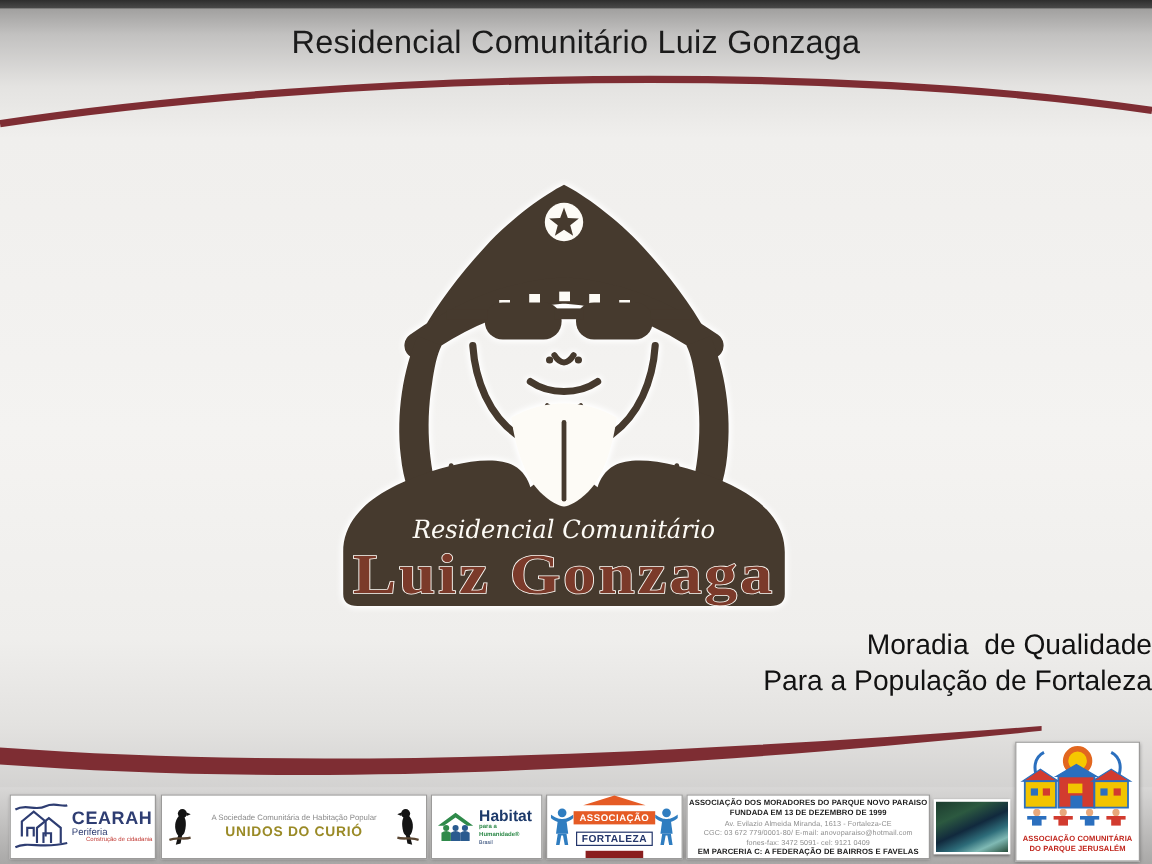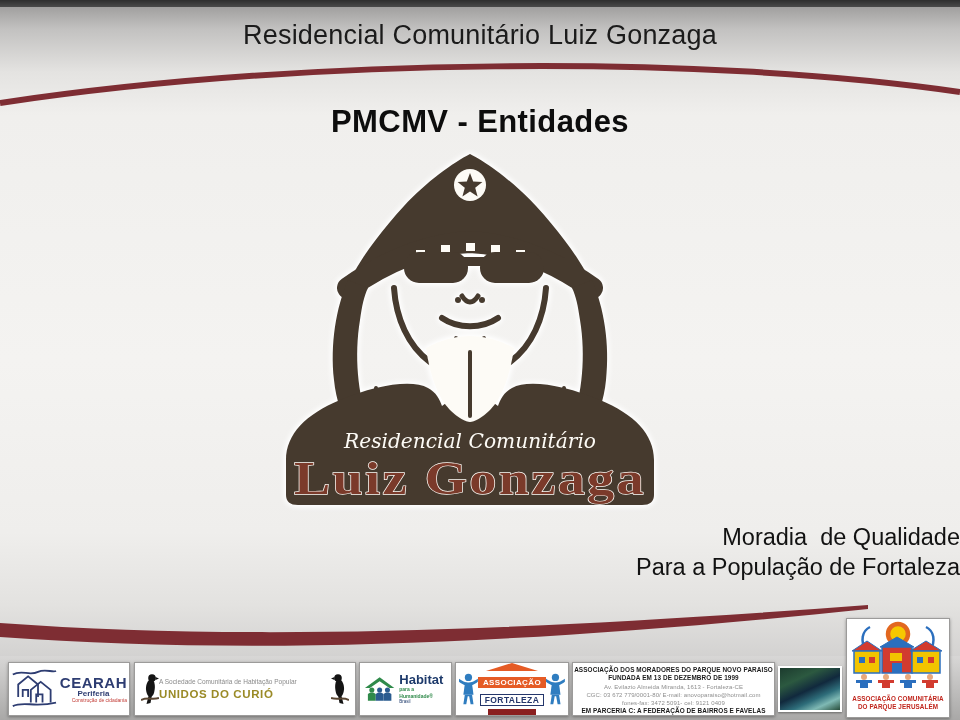--- a/index.html
+++ b/index.html
@@ -21,25 +21,25 @@
     font-family:"Liberation Serif",serif;font-weight:bold;font-size:47px;letter-spacing:2px;}
   .tagline{position:absolute;top:522px;left:0;width:960px;text-align:right;color:#121212;}
   .tagline div{font-size:23.5px;line-height:30px;white-space:pre-wrap;}
   .swoosh{position:absolute;top:585px;left:0;}
   .footer-strip{position:absolute;bottom:0;left:0;width:960px;height:64px;background:linear-gradient(180deg,#d8d7d6,#a9a8a7);}
   .card{position:absolute;top:662px;height:54px;background:#fff;border:1px solid #9c9b9a;box-shadow:0 1px 3px rgba(0,0,0,.35);box-sizing:border-box;}
   
   .cearah{left:8px;width:122px;display:flex;align-items:center;gap:2px;padding:2px;}
   .cearah-text{line-height:1;}
   .cearah-name{font-size:15px;font-weight:bold;color:#2e3d72;letter-spacing:.5px;}
-  .cearah-sub{font-size:8px;font-weight:bold;color:#2e3d72;text-align:center;}
+  .cearah-sub{font-size:8px;font-weight:normal;color:#2e3d72;text-align:left;}
   .cearah-tag{font-size:5px;color:#c23b35;text-align:right;}
   
   .curio{left:134px;width:222px;display:flex;align-items:center;justify-content:space-between;padding:4px 6px;}
-  .curio-center{text-align:left;flex:1;}
+  .curio-center{text-align:center;flex:1;}
   .curio-l1{font-size:6.5px;color:#8a8a8a;margin-bottom:3px;}
   .curio-l2{font-size:11.5px;font-weight:bold;color:#9a8a26;letter-spacing:.6px;}
   
   .habitat{left:359px;width:93px;display:flex;align-items:center;gap:3px;padding:3px;}
   .habitat-name{font-size:13px;font-weight:bold;color:#1d3a6b;line-height:1;}
   .habitat-l2{font-size:5px;font-weight:bold;color:#2f8a4a;line-height:1.4;}
   .habitat-l3{font-size:4.5px;color:#1d3a6b;line-height:1;}
   
   .federacao{left:455px;width:114px;display:flex;align-items:center;justify-content:space-between;padding:2px 3px;}
   .fed-center{flex:1;text-align:center;}
@@ -64,21 +64,20 @@
 
 <div class="slide">
   <div class="top-edge"></div>
 
   <div class="title">Residencial Comunitário Luiz Gonzaga</div>
 
   <svg class="arc-top" width="960" height="80" viewBox="0 0 960 80">
     <path d="M0,63 C300,18 700,14 960,52" stroke="#7e2d33" stroke-width="6" fill="none"></path>
   </svg>
 
-  <div class="heading">PMCMV - Entidades</div>
 
   <div class="emblem">
     <svg width="384" height="365" viewBox="0 0 384 365">
 
       <path class="fig" d="M192,6 C176,14 148,34 126,58 C104,82 86,106 74,128 L84,136 C120,112 154,100 192,98 C230,100 264,112 300,136 L310,128 C298,106 280,82 258,58 C236,34 208,14 192,6 Z"></path>
 
       <circle cx="192" cy="37" r="16" fill="#fdfbf6"></circle>
       <path class="fig" d="M192,25 L195.2,33.6 L204.4,34 L197.2,39.7 L199.6,48.5 L192,43.5 L184.4,48.5 L186.8,39.7 L179.6,34 L188.8,33.6 Z"></path>
 
       <path class="figs" d="M70,140 C115,108 155,96 192,94 C229,96 269,108 314,140" stroke-width="22"></path>

